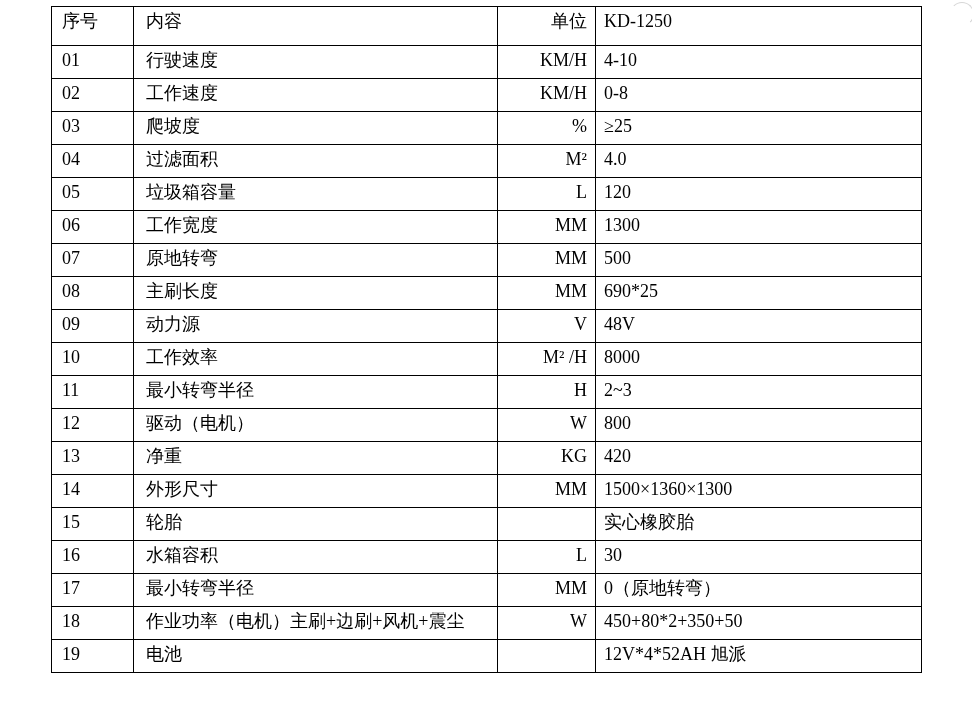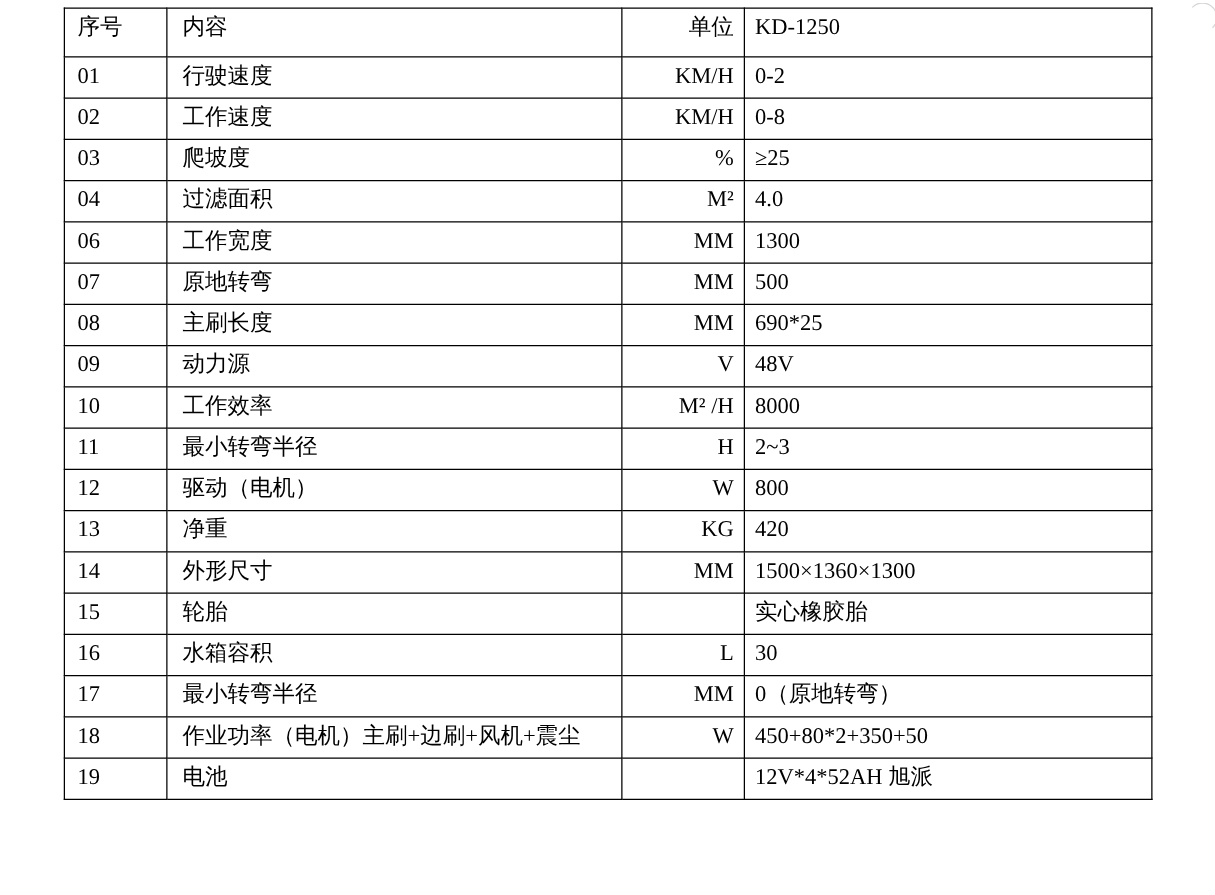--- a/index.html
+++ b/index.html
@@ -88,41 +88,47 @@
         <td class="no-cell">序号</td>
         <td class="item-cell">内容</td>
         <td class="unit-cell">单位</td>
         <td class="val-cell">KD-1250</td>
       </tr>
 
       <tr>
         <td class="no-cell">01</td>
         <td class="item-cell">行驶速度</td>
         <td class="unit-cell">KM/H</td>
-        <td class="val-cell">0-2</td>
+        <td class="val-cell">4-10</td>
       </tr>
       <tr>
         <td class="no-cell">02</td>
         <td class="item-cell">工作速度</td>
         <td class="unit-cell">KM/H</td>
         <td class="val-cell">0-8</td>
       </tr>
       <tr>
         <td class="no-cell">03</td>
         <td class="item-cell">爬坡度</td>
         <td class="unit-cell">%</td>
         <td class="val-cell">≥25</td>
       </tr>
       <tr>
         <td class="no-cell">04</td>
         <td class="item-cell">过滤面积</td>
         <td class="unit-cell">M²</td>
         <td class="val-cell">4.0</td>
       </tr>
       <tr>
+        <td class="no-cell">05</td>
+        <td class="item-cell">垃圾箱容量</td>
+        <td class="unit-cell">L</td>
+        <td class="val-cell">120</td>
+      </tr>
+      <tr>
         <td class="no-cell">06</td>
         <td class="item-cell">工作宽度</td>
         <td class="unit-cell">MM</td>
         <td class="val-cell">1300</td>
       </tr>
       <tr>
         <td class="no-cell">07</td>
         <td class="item-cell">原地转弯</td>
         <td class="unit-cell">MM</td>
         <td class="val-cell">500</td>

